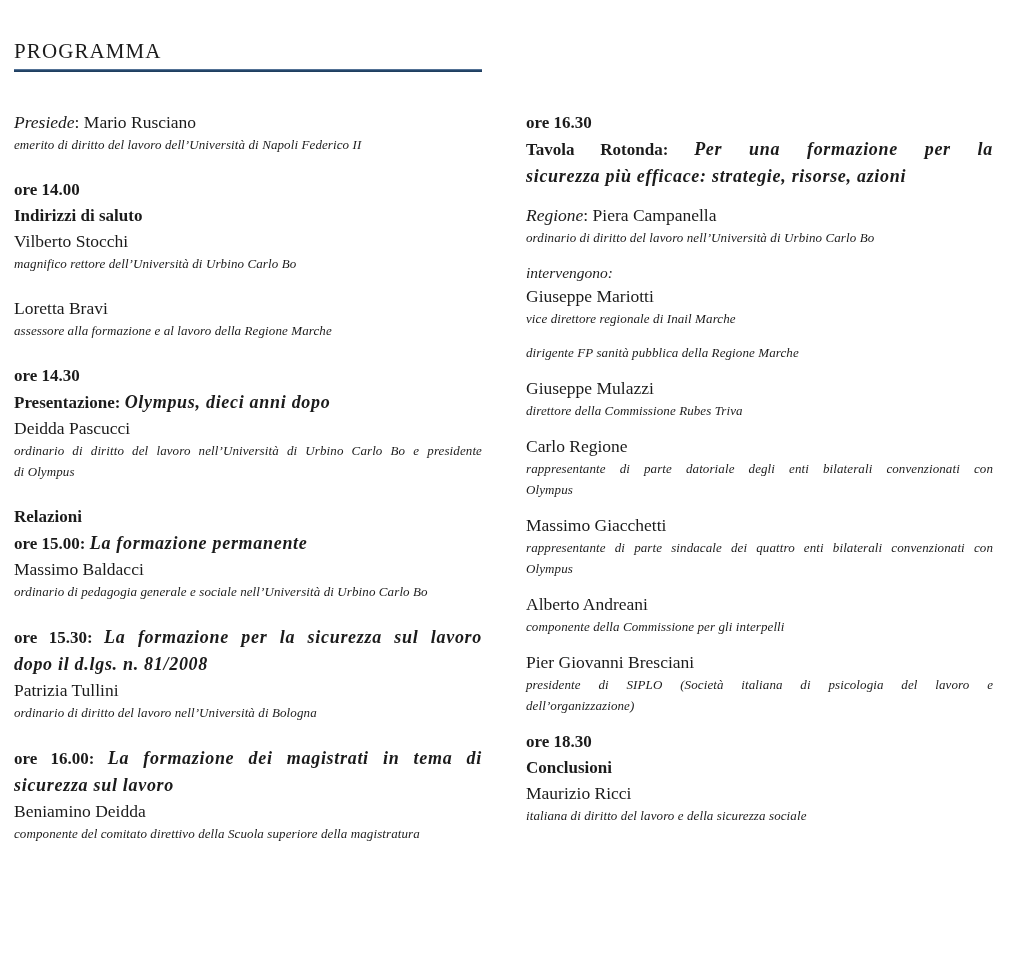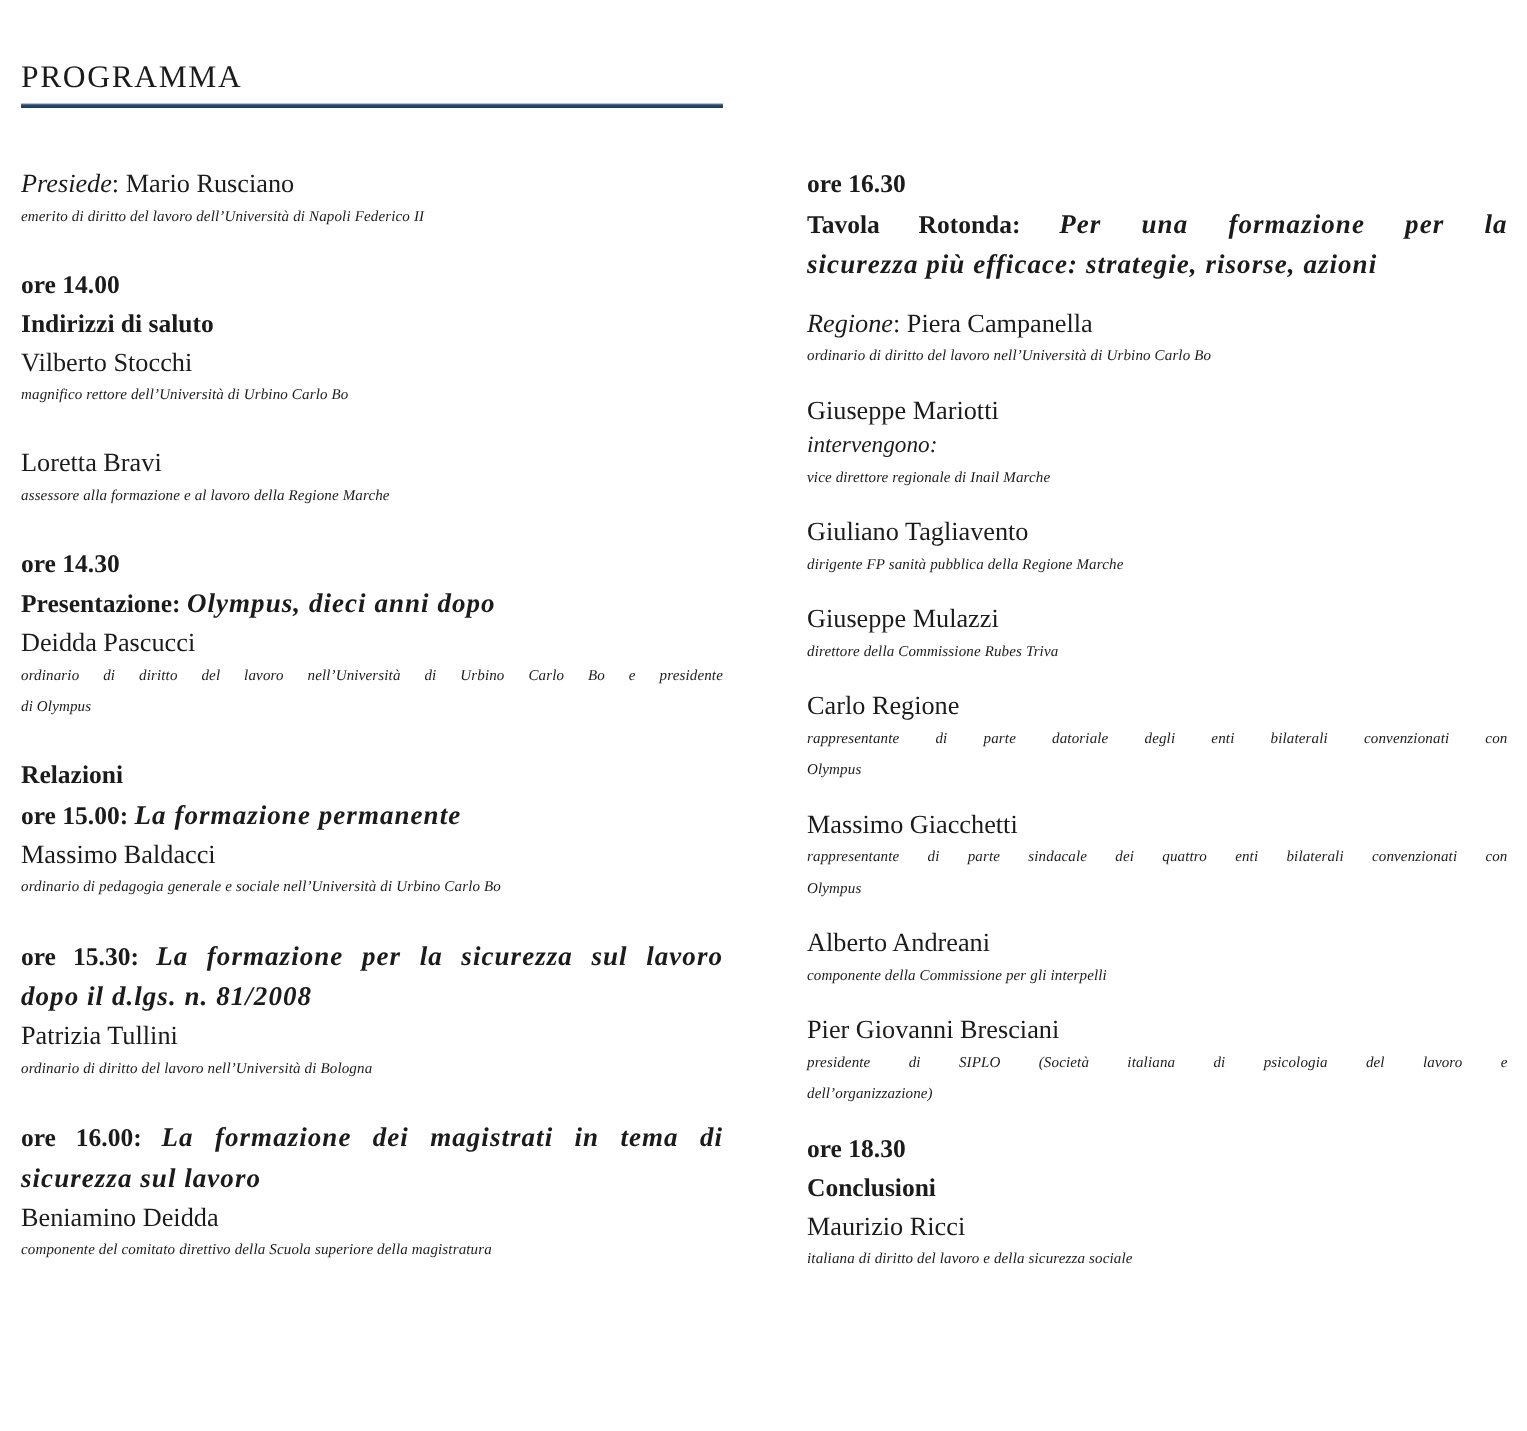--- a/index.html
+++ b/index.html
@@ -5,32 +5,32 @@
   html,body{margin:0;padding:0;}
   body{
     width:1018px;height:954px;background:#ffffff;color:#1b1b1b;
     font-family:"Liberation Serif","DejaVu Serif",serif;
     position:relative;overflow:hidden;
   }
   .header{position:absolute;left:14px;top:38px;width:468px;}
   .doc-title{font-size:21px;font-weight:normal;letter-spacing:1.1px;line-height:26px;}
   .title-rule{margin-top:5px;height:3px;
     background:linear-gradient(180deg,#6b89ad 0%,#27486c 45%,#1c3a59 100%);}
-  .columns{position:absolute;left:14px;top:110px;display:flex;gap:56px;}
+  .columns{position:absolute;left:14px;top:110px;display:flex;gap:44px;}
   .col{flex:0 0 auto;}
   .col1{width:468px;}
   .col2{width:467px;}
   .col1 .block{margin-bottom:22px;}
   .col2 .block{margin-bottom:13px;}
   .block.sp{margin-top:9px;}
   .line{white-space:normal;}
   .line-head{font-weight:bold;font-size:17px;line-height:26px;}
   .line-head .seg-i{font-size:18px;letter-spacing:.7px;}
   .line-name{font-size:17.5px;line-height:24px;}
-  .line-role{font-size:10px;font-style:italic;line-height:21px;letter-spacing:.1px;font-family:Liberation Serif, serif;}
+  .line-role{font-size:13px;font-style:italic;line-height:21px;letter-spacing:.1px;font-family:Liberation Serif, serif;}
   .line-intro{font-size:15.5px;font-style:italic;line-height:23px;}
   .seg-i{font-style:italic;}
   .js{text-align:justify;text-align-last:justify;}
 </style>
 </head>
 <body>
 
 <div class="header">
   <div class="doc-title">PROGRAMMA</div>
   <div class="title-rule"></div>
@@ -82,26 +82,25 @@
       <div class="block">
         <div class="line line-head"><span>ore 16.30</span></div>
         <div class="line line-head js"><span>Tavola Rotonda: </span><span class="seg-i">Per una formazione per la</span></div>
         <div class="line line-head"><span class="seg-i">sicurezza più efficace: strategie, risorse, azioni</span></div>
       </div>
       <div class="block sp">
         <div class="line line-name"><span class="seg-i">Regione</span><span>: Piera Campanella</span></div>
         <div class="line line-role"><span>ordinario di diritto del lavoro nell’Università di Urbino Carlo Bo</span></div>
       </div>
       <div class="block">
+        <div class="line line-intro"><span>intervengono:</span></div>
         <div class="line line-name"><span>Giuseppe Mariotti</span></div>
-        <div class="line line-intro"><span>intervengono:</span></div>
         <div class="line line-role"><span>vice direttore regionale di Inail Marche</span></div>
       </div>
       <div class="block">
-        <div class="line line-name"><span>Giuliano Tagliavento</span></div>
         <div class="line line-role"><span>dirigente FP sanità pubblica della Regione Marche</span></div>
       </div>
       <div class="block">
         <div class="line line-name"><span>Giuseppe Mulazzi</span></div>
         <div class="line line-role"><span>direttore della Commissione Rubes Triva</span></div>
       </div>
       <div class="block sp">
         <div class="line line-name"><span>Carlo Regione</span></div>
         <div class="line line-role js"><span>rappresentante di parte datoriale degli enti bilaterali convenzionati con</span></div>
         <div class="line line-role"><span>Olympus</span></div>

